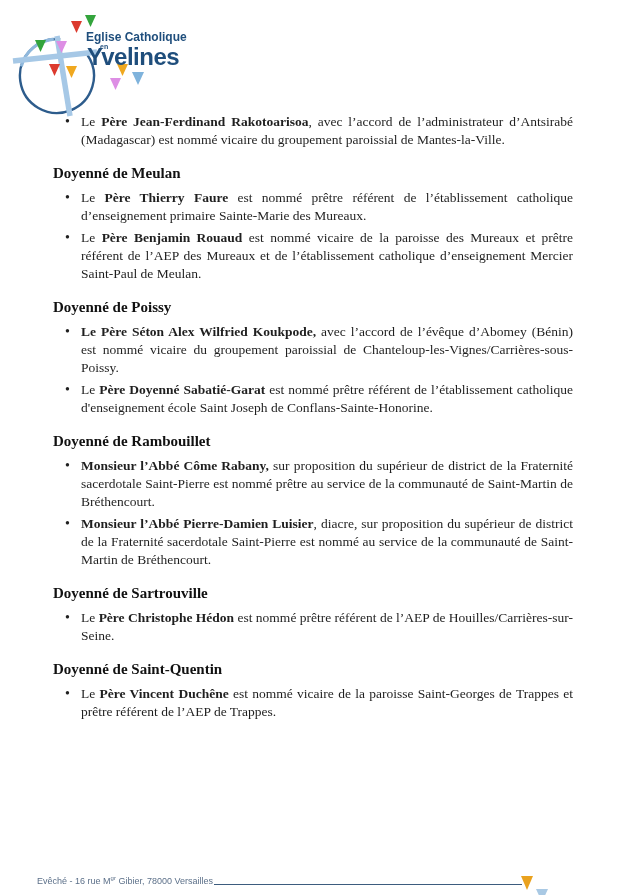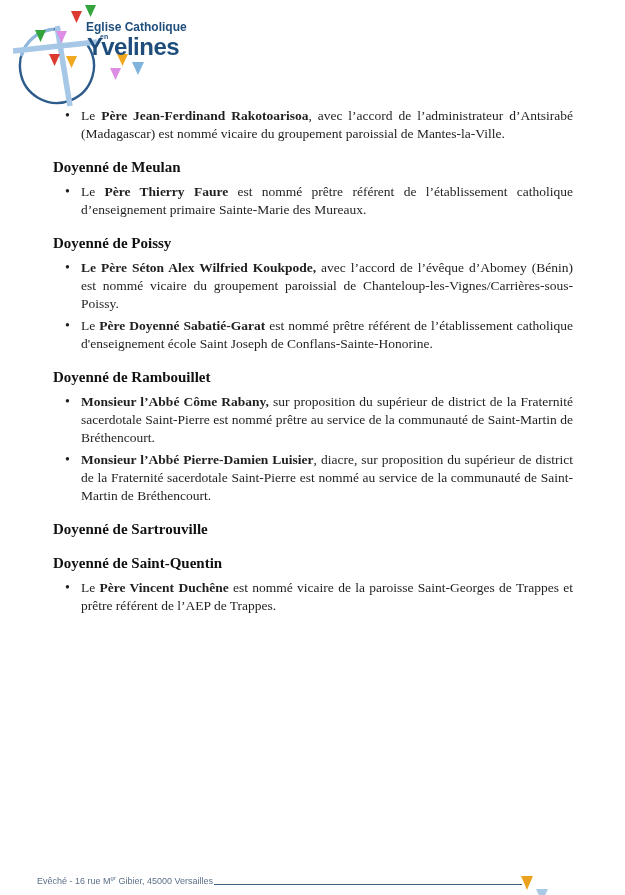--- a/index.html
+++ b/index.html
@@ -5,42 +5,42 @@
   html,body{margin:0;padding:0;background:#fff;}
   .page{
     position:relative;
     width:625px;height:895px;
     background:#ffffff;
     overflow:hidden;
     font-family:"Liberation Serif", serif;
     color:#1f1f1f;
   }
   
-  .logo{position:absolute;left:10px;top:0;width:185px;height:108px;}
+  .logo{position:absolute;left:10px;top:10px;width:185px;height:108px;}
   .logo svg{position:absolute;left:0;top:0;}
   .logo-eglise{
     position:absolute;left:76px;top:20px;
     font-family:"Liberation Sans", sans-serif;
     font-size:12px;font-weight:bold;color:#1f4e7c;
     white-space:nowrap;letter-spacing:0px;
   }
   .logo-en{
     position:absolute;left:90px;top:33px;
     font-family:"Liberation Sans", sans-serif;
     font-size:7px;font-weight:bold;color:#1f4e7c;
   }
   .logo-yvelines{
     position:absolute;left:77px;top:33px;
     font-family:"Liberation Sans", sans-serif;
     font-size:24px;font-weight:bold;color:#1f4e7c;
     letter-spacing:-0.5px;white-space:nowrap;
   }
   
   .main{
-    position:absolute;left:37px;top:107px;width:536px;
+    position:absolute;left:37px;top:113px;width:536px;
     font-size:13.5px;line-height:18px;text-align:justify;
   }
   .main h2{
     font-size:15px;line-height:19px;
     font-weight:bold;color:#111;
     margin:15px 0 6px 16px;text-align:left;
   }
   .main section:first-child ul{margin-top:0;}
   .main ul{list-style:none;margin:0;padding:0;}
   .main li{
@@ -101,20 +101,21 @@
     <section>
       <ul>
         <li><span>Le </span><b>Père Jean-Ferdinand Rakotoarisoa</b><span>, avec l’accord de l’administrateur d’Antsirabé (Madagascar) est nommé vicaire du groupement paroissial de Mantes-la-Ville.</span></li>
       </ul>
     </section>
 
     <section>
       <h2>Doyenné de Meulan</h2>
       <ul>
         <li><span>Le </span><b>Père Thierry Faure</b><span> est nommé prêtre référent de l’établissement catholique d’enseignement primaire Sainte-Marie des Mureaux.</span></li>
+        <li><span>Le </span><b>Père Benjamin Rouaud</b><span> est nommé vicaire de la paroisse des Mureaux et prêtre référent de l’AEP des Mureaux et de l’établissement catholique d’enseignement Mercier Saint-Paul de Meulan.</span></li>
       </ul>
     </section>
 
     <section>
       <h2>Doyenné de Poissy</h2>
       <ul>
         <li><b>Le Père Séton Alex Wilfried Koukpode,</b><span> avec l’accord de l’évêque d’Abomey (Bénin) est nommé vicaire du groupement paroissial de Chanteloup-les-Vignes/Carrières-sous-Poissy.</span></li>
         <li><span>Le </span><b>Père Doyenné Sabatié-Garat</b><span> est nommé prêtre référent de l’établissement catholique d'enseignement école Saint Joseph de Conflans-Sainte-Honorine.</span></li>
       </ul>
     </section>
@@ -122,31 +123,34 @@
     <section>
       <h2>Doyenné de Rambouillet</h2>
       <ul>
         <li><b>Monsieur l’Abbé Côme Rabany,</b><span> sur proposition du supérieur de district de la Fraternité sacerdotale Saint-Pierre est nommé prêtre au service de la communauté de Saint-Martin de Bréthencourt.</span></li>
         <li><b>Monsieur l’Abbé Pierre-Damien Luisier</b><span>, diacre, sur proposition du supérieur de district de la Fraternité sacerdotale Saint-Pierre est nommé au service de la communauté de Saint-Martin de Bréthencourt.</span></li>
       </ul>
     </section>
 
     <section>
       <h2>Doyenné de Sartrouville</h2>
+      <ul>
+        <li><span>Le </span><b>Père Christophe Hédon</b><span> est nommé prêtre référent de l’AEP de Houilles/Carrières-sur-Seine.</span></li>
+      </ul>
     </section>
 
     <section>
       <h2>Doyenné de Saint-Quentin</h2>
       <ul>
         <li><span>Le </span><b>Père Vincent Duchêne</b><span> est nommé vicaire de la paroisse Saint-Georges de Trappes et prêtre référent de l’AEP de Trappes.</span></li>
       </ul>
     </section>
 
   </div>
 
-  <div class="footer-text"><span>Evêché - 16 rue M</span><sup>gr</sup><span> Gibier, 45000 Versailles</span></div>
+  <div class="footer-text"><span>Evêché - 16 rue M</span><sup>gr</sup><span> Gibier, 78000 Versailles</span></div>
   <div class="footer-rule"></div>
   <svg class="footer-confetti" width="45" height="23" viewBox="0 0 45 23">
     <polygon points="3,4 15,4 9,18" fill="#eaa21e"></polygon>
     <polygon points="18,17 30,17 24,30" fill="#a9c9e4"></polygon>
   </svg>
 
 </div>
 
 </body></html>

